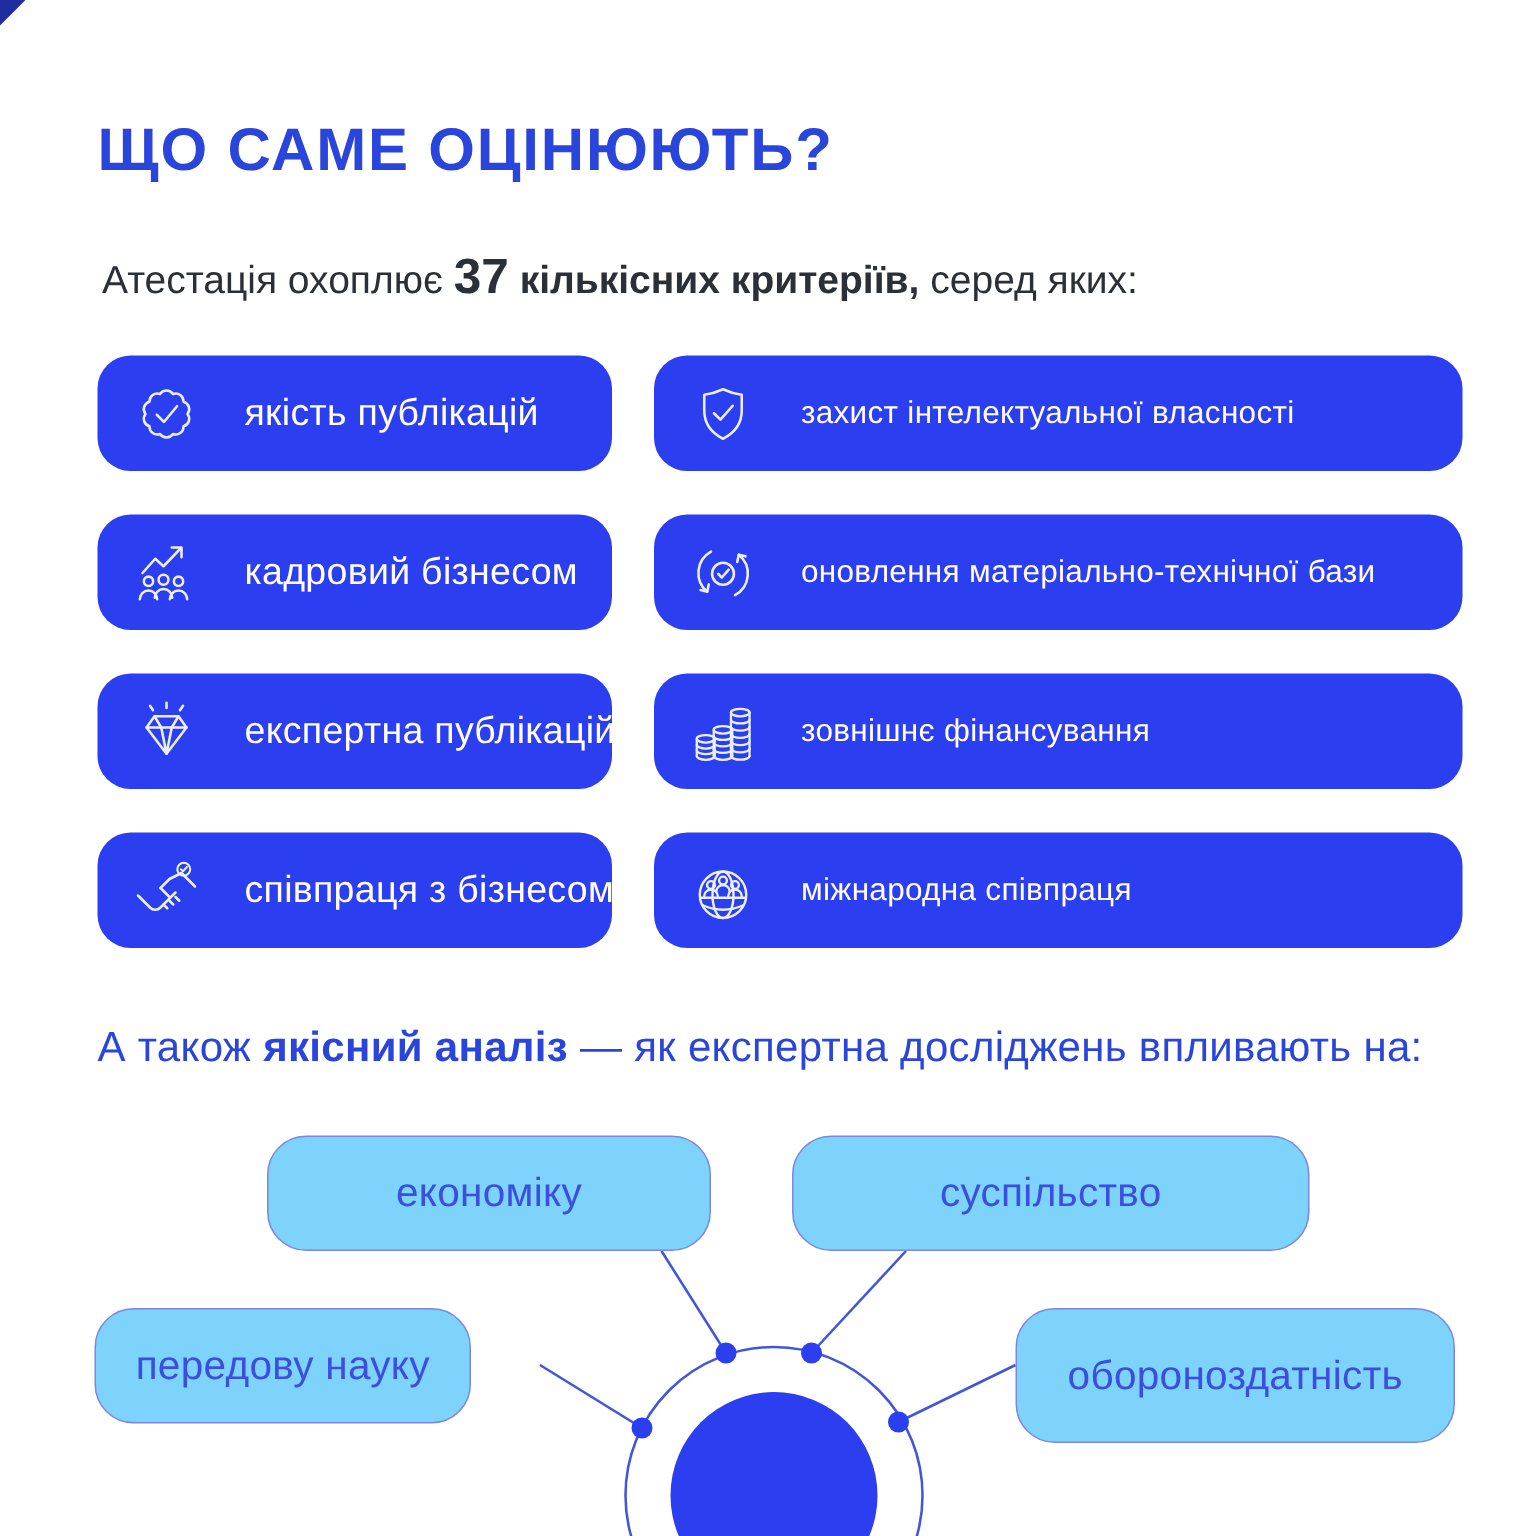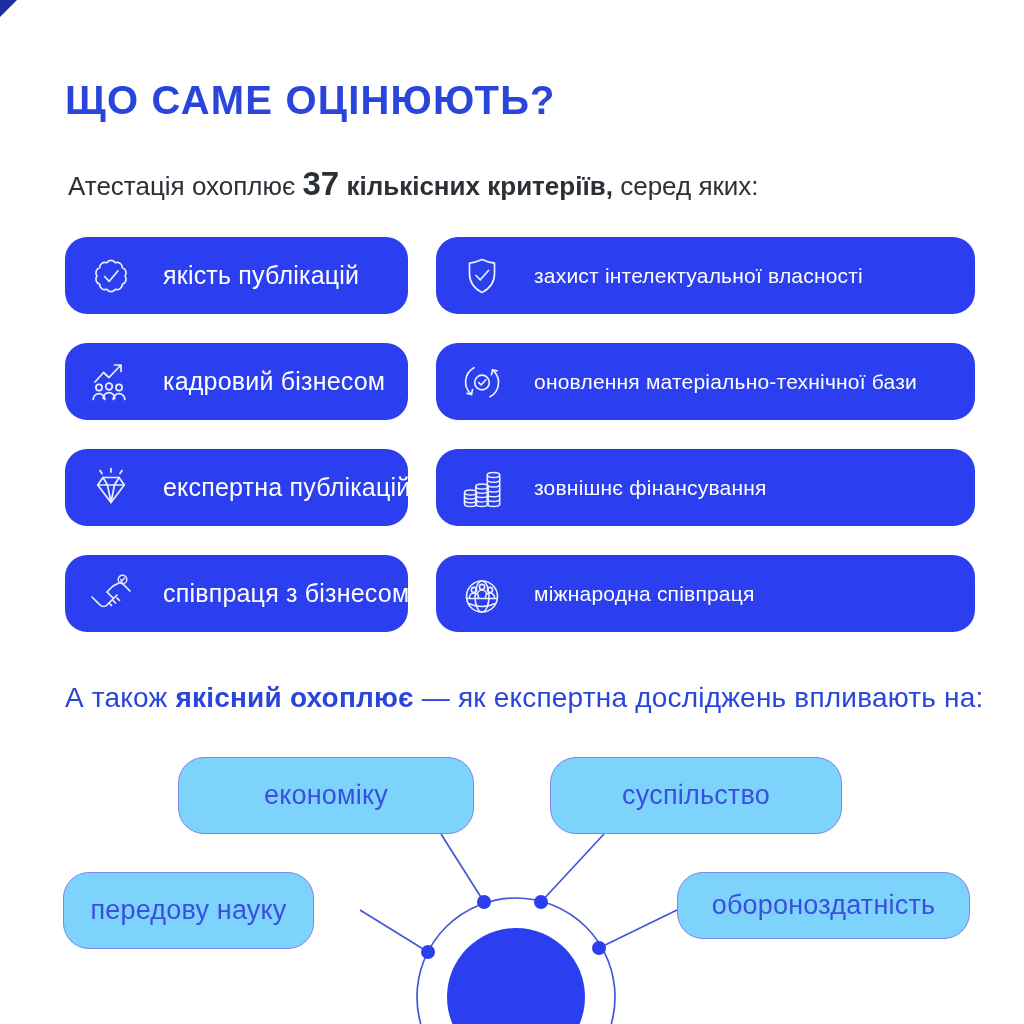--- a/index.html
+++ b/index.html
@@ -47,23 +47,23 @@
   .qual-heading b{font-weight:700;}
   .diagram-svg{position:absolute;left:0;top:0;width:1024px;height:1024px;}
   .impact-box{
     position:absolute;background:#7dd3fc;
     border:1.6px solid #7C86E4;border-radius:26px;
     display:flex;align-items:center;justify-content:center;
     font-size:27px;color:#3A4FDE;box-sizing:border-box;
     white-space:nowrap;letter-spacing:.2px;
   }
   .impact-economy{left:178px;top:757px;width:296px;height:77px;}
-  .impact-society{left:550px;top:757px;width:292px;height:77px;}
+  .impact-society{left:528px;top:757px;width:345px;height:77px;}
   .impact-science{left:63px;top:872px;width:251px;height:77px;}
-  .impact-defense{left:677px;top:872px;width:293px;height:67px;}
+  .impact-defense{left:677px;top:872px;width:293px;height:90px;}
 </style>
 </head>
 <body>
 
 <div class="corner-mark"></div>
 
 <div class="page-title">ЩО САМЕ ОЦІНЮЮТЬ?</div>
 
 <div class="intro">
   <span>Атестація охоплює</span>
@@ -199,21 +199,21 @@
         <path d="M27.5,27.5 a4.5,4.5 0 0 1 9,0"></path>
       </svg>
     </span>
     <span class="label">міжнародна співпраця</span>
   </div>
 
 </div>
 
 <div class="qual-heading">
   <span>А також</span>
-  <b>якісний охоплює</b>
+  <b>якісний аналіз</b>
   <span>— як експертна досліджень впливають на:</span>
 </div>
 
 <svg class="diagram-svg" viewBox="0 0 1024 1024">
   <g stroke="#4355D8" stroke-width="1.7">
     <line x1="441" y1="834" x2="484" y2="902"></line>
     <line x1="604" y1="834" x2="541" y2="902"></line>
     <line x1="360" y1="910" x2="428" y2="952"></line>
     <line x1="677" y1="910" x2="599" y2="948"></line>
   </g>

